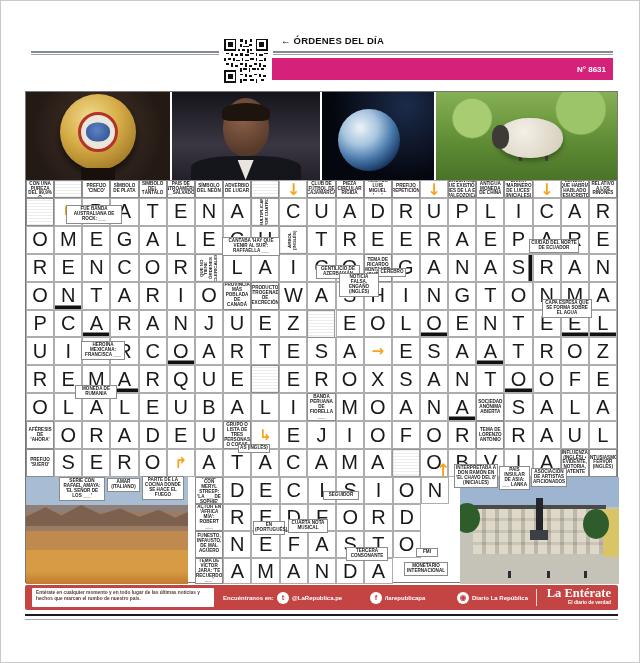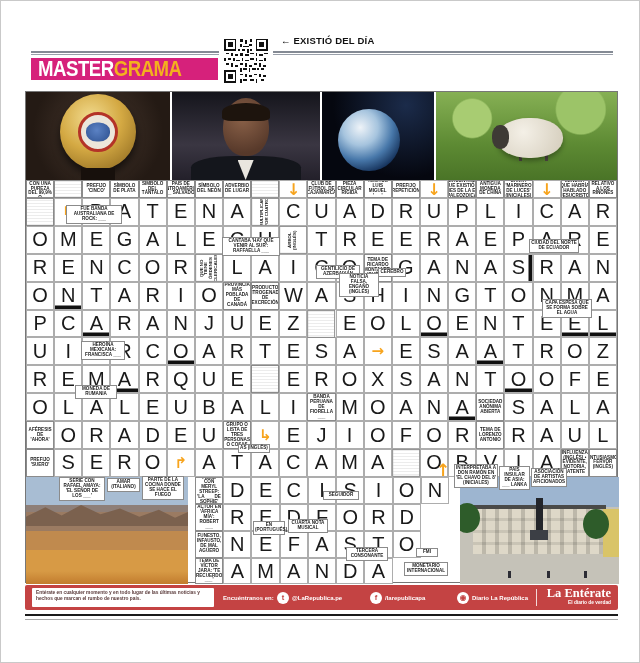--- a/index.html
+++ b/index.html
@@ -107,37 +107,37 @@
   .rule-black{position:absolute;left:24px;top:613px;width:593px;border-top:2.5px solid #1c1c1c}
   .rule-gray{position:absolute;left:24px;top:618px;width:593px;border-top:1px solid #aaa}
 </style>
 </head>
 <body>
 
 <div class="sheet">
 
   <div class="rule l"></div>
   <div class="rule r"></div>
-  <div class="sol-label">← EXISTIÓ DEL DÍA</div>
+  <div class="sol-label">← ÓRDENES DEL DÍA</div>
   <div class="qr">
     <svg viewBox="0 0 25 25" shape-rendering="crispEdges">
       <rect x="0" y="0" width="7" height="7" fill="#111"></rect>
         <rect x="1" y="1" width="5" height="5" fill="#fff"></rect>
         <rect x="2" y="2" width="3" height="3" fill="#111"></rect>
       <rect x="18" y="0" width="7" height="7" fill="#111"></rect>
         <rect x="19" y="1" width="5" height="5" fill="#fff"></rect>
         <rect x="20" y="2" width="3" height="3" fill="#111"></rect>
       <rect x="0" y="18" width="7" height="7" fill="#111"></rect>
         <rect x="1" y="19" width="5" height="5" fill="#fff"></rect>
         <rect x="2" y="20" width="3" height="3" fill="#111"></rect>
       <path fill="#111" d="M9 0h2v2H9zM12 1h1v2h-1zM15 0h1v2h-1zM9 3h1v2H9zM11 4h3v1h-3zM14 3h2v1h-2zM8 6h1v1H8zM10 6h2v1h-2zM13 6h1v2h-1zM15 6h1v1h-1zM1 8h2v1H1zM4 8h1v2H4zM6 9h2v1H6zM9 8h2v2H9zM12 9h2v1h-2zM15 8h2v1h-2zM18 8h1v2h-1zM20 9h2v1h-2zM23 8h2v1h-2zM0 11h1v2H0zM2 11h2v1H2zM5 11h1v2H5zM7 12h2v1H7zM10 11h1v2h-1zM12 12h2v1h-2zM15 11h2v1h-2zM18 11h1v2h-1zM20 12h2v1h-2zM23 11h1v2h-1zM1 14h2v1H1zM4 14h1v2H4zM6 15h2v1H6zM9 14h2v1H9zM12 14h1v2h-1zM14 15h2v1h-2zM17 14h2v1h-2zM20 14h1v2h-1zM22 15h2v1h-2zM9 17h1v2H9zM11 17h2v1h-2zM14 17h1v2h-1zM16 17h2v1h-2zM19 17h1v1h-1zM21 17h2v1h-2zM9 20h2v1H9zM12 20h1v2h-1zM14 21h2v1h-2zM17 20h2v1h-2zM20 20h1v2h-1zM22 21h2v1h-2zM9 23h1v2H9zM11 23h2v1h-2zM15 23h2v1h-2zM18 23h1v2h-1zM21 23h2v1h-2z"></path>
     </svg>
   </div>
-  <div class="bar l">
-    <span class="wordmark"><span class="w1">MASTER</span><span class="w2">GRAMA</span></span>
+  <div class="bar r">
+    <span class="issue">N° 8631</span>
   </div>
 
   <div class="puzzle">
     <div class="photos">
       <div class="photo" id="ph-paten">
         <div class="disc"></div>
         <div class="disc-in"></div>
         <div class="disc-core"></div>
         <div class="pedestal"></div>
       </div>

